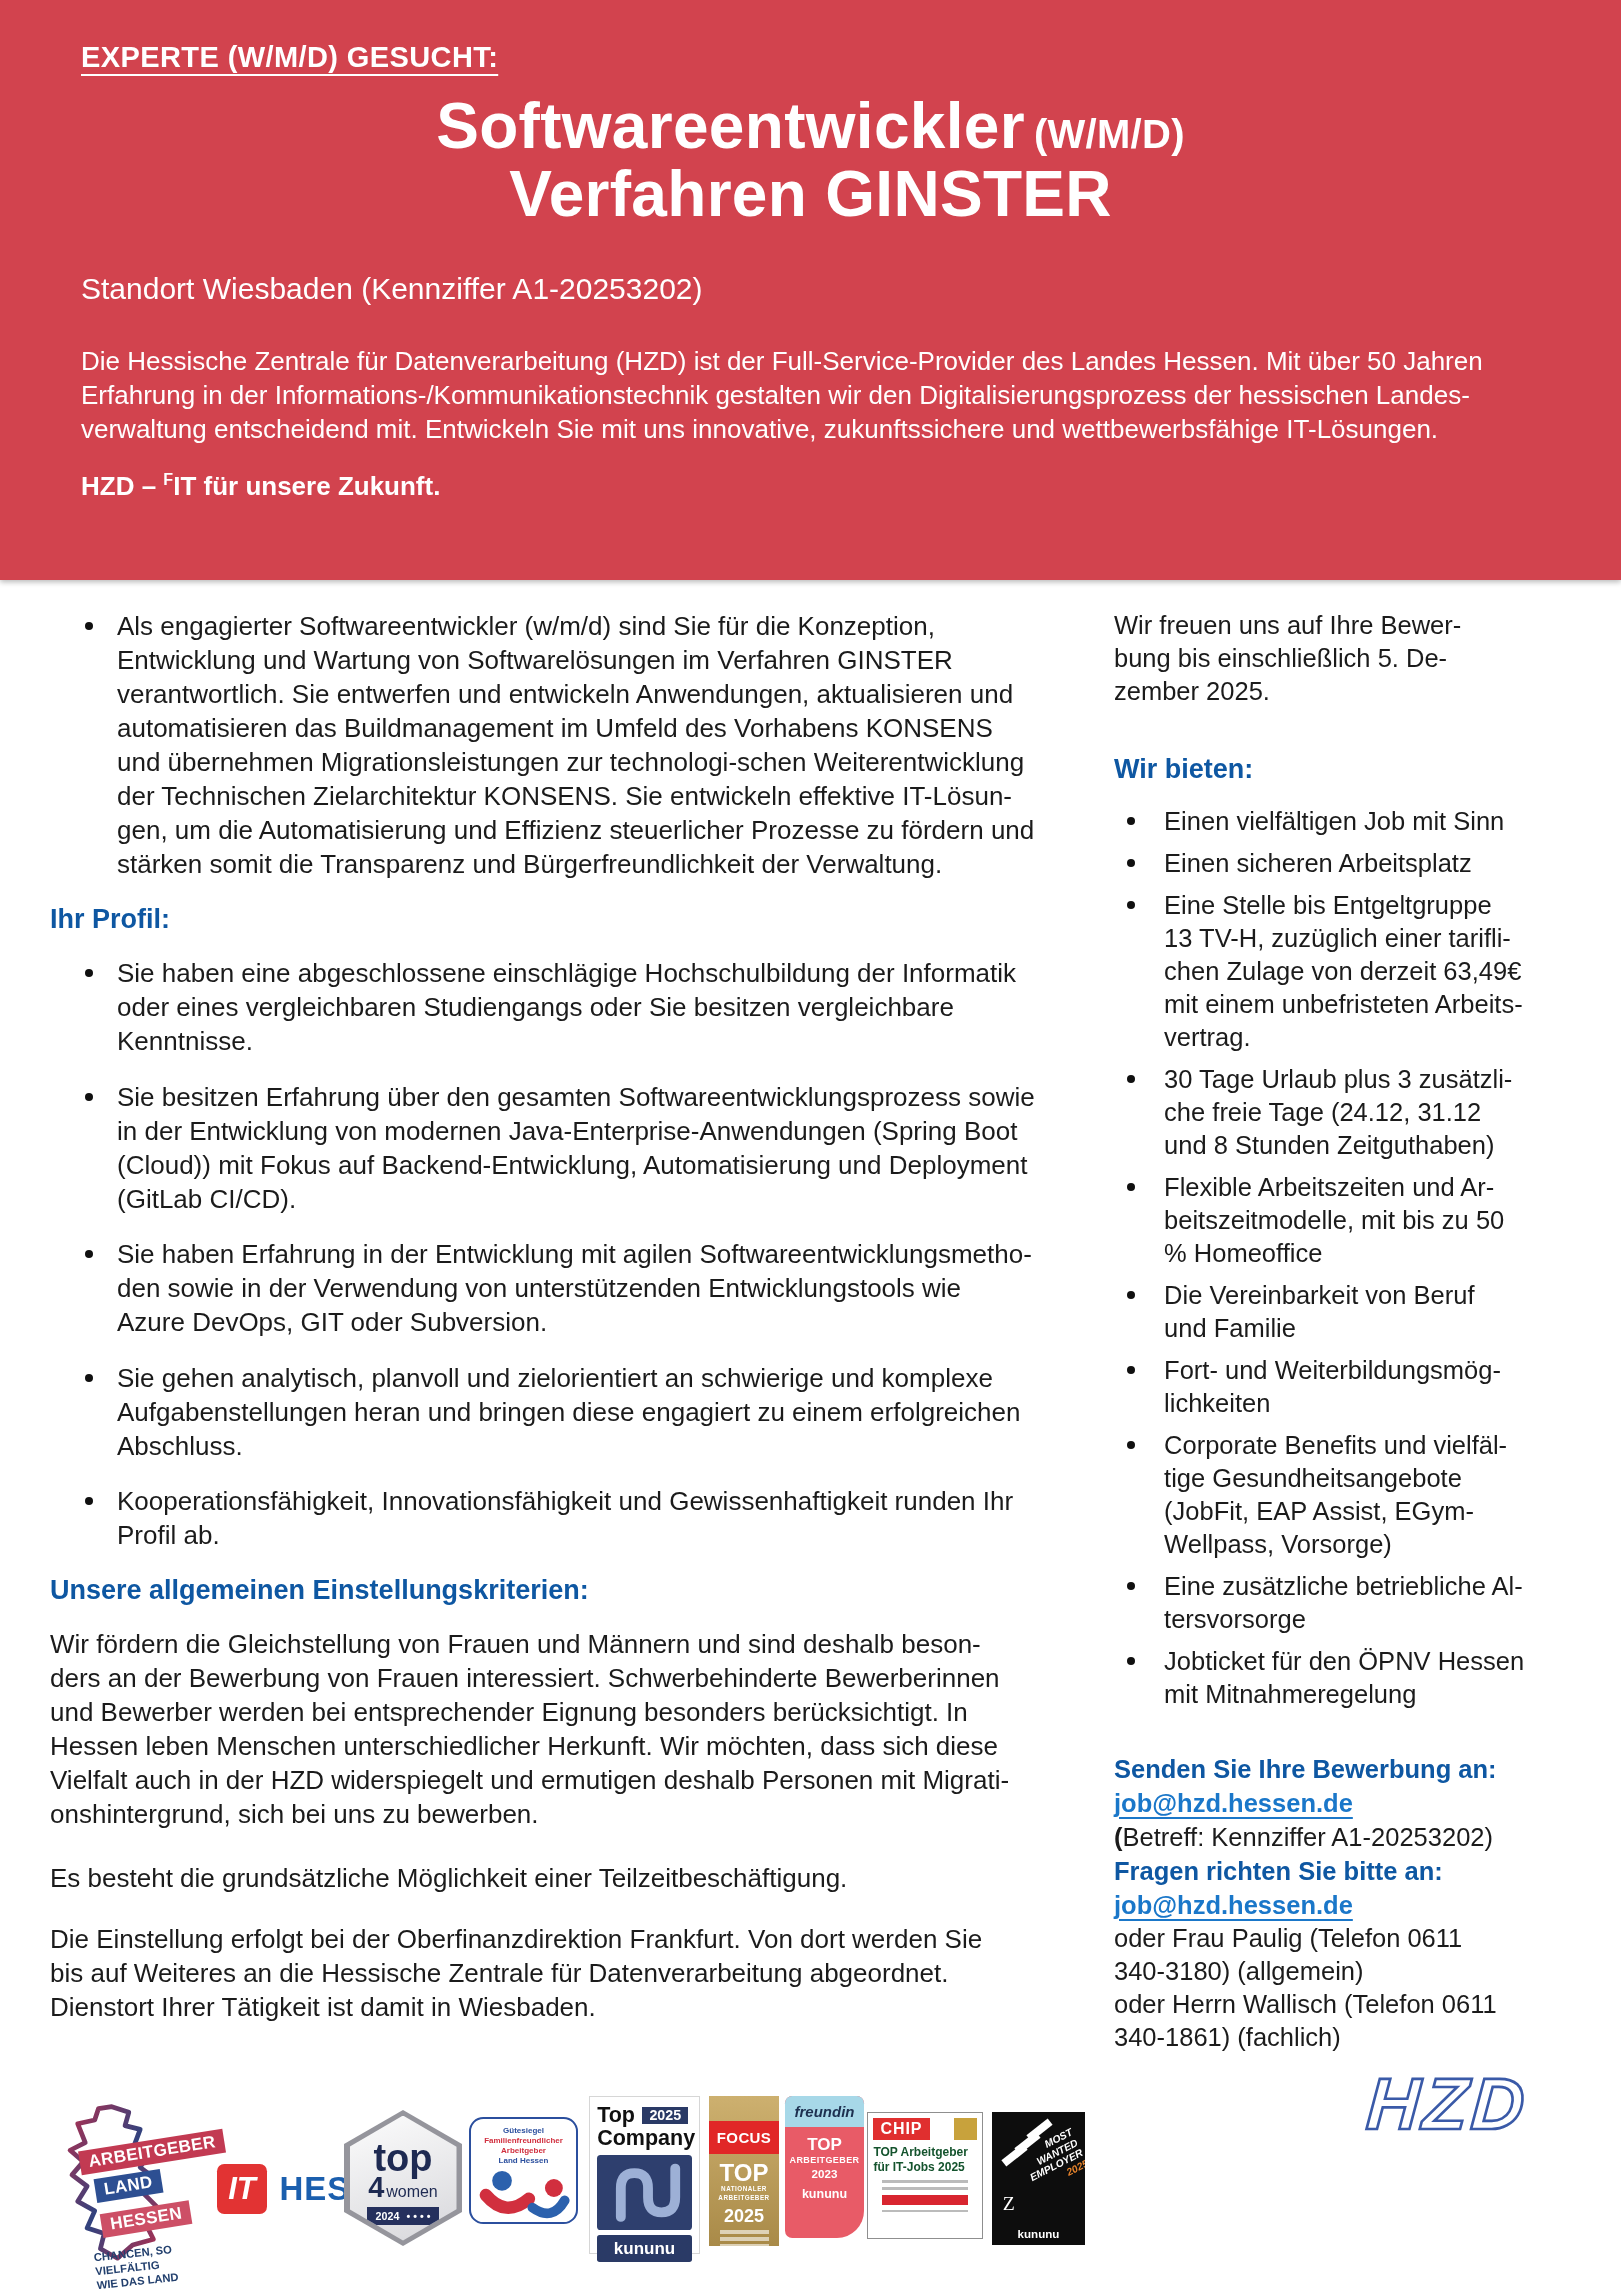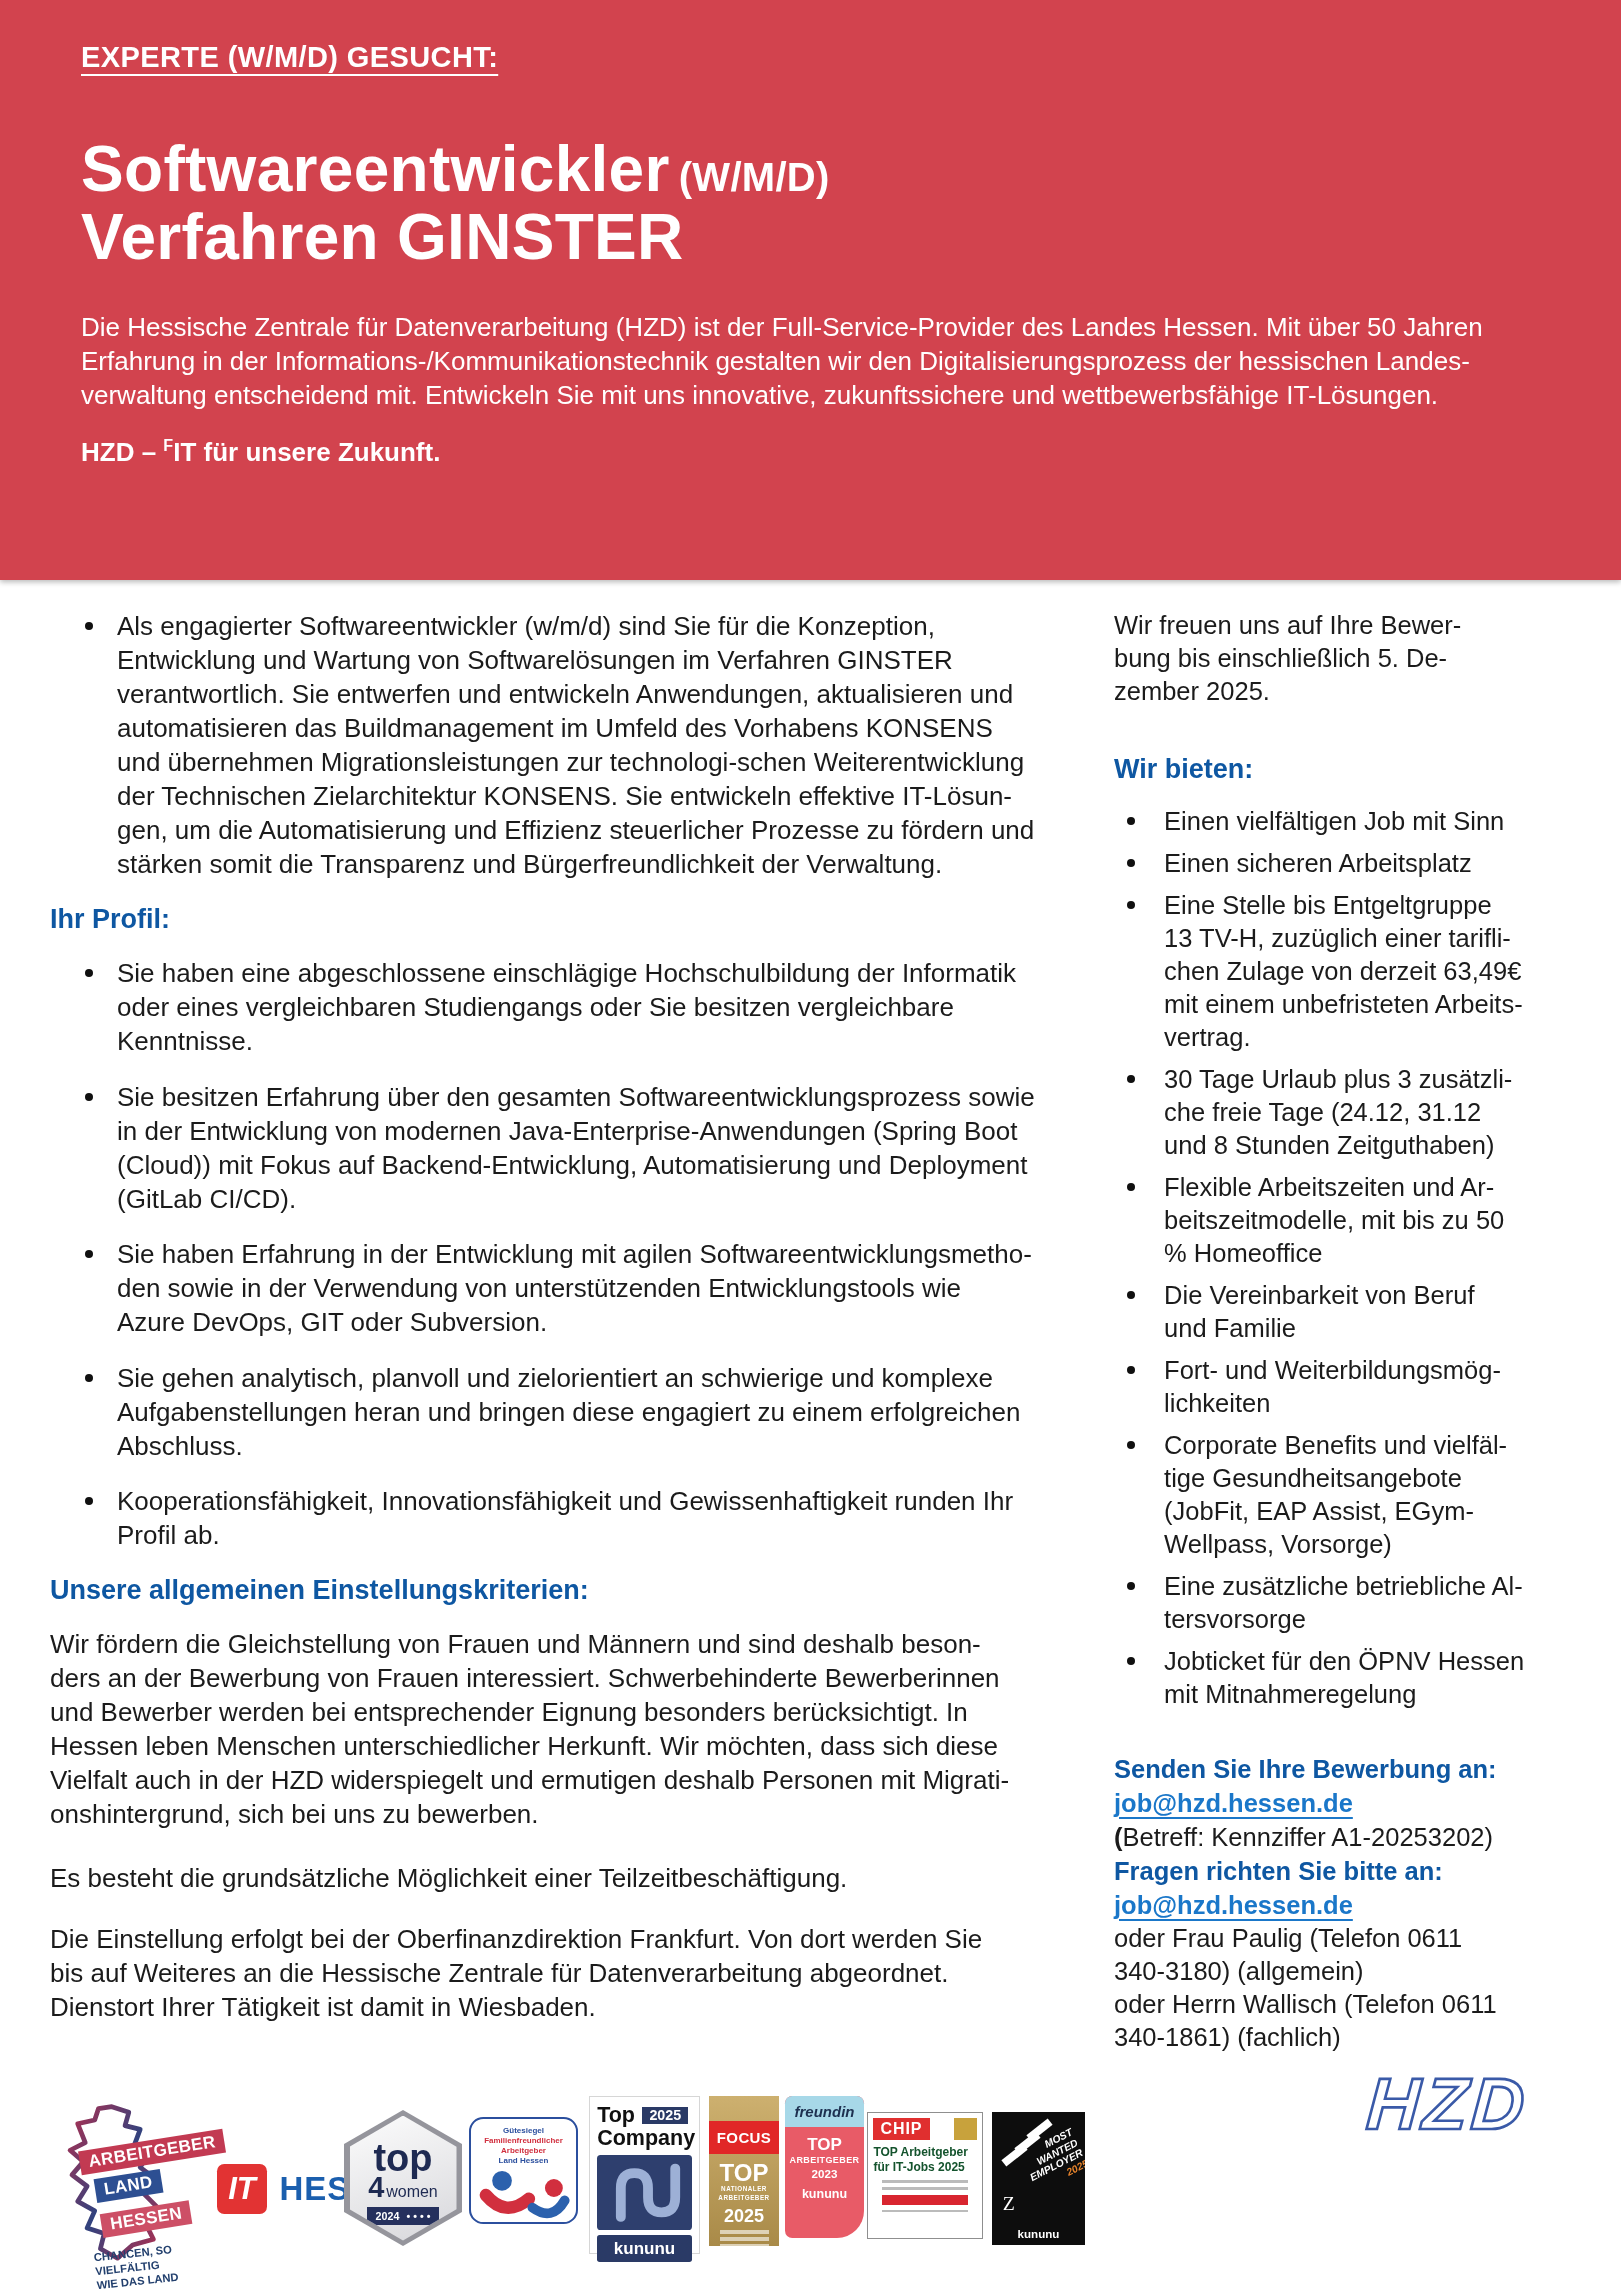--- a/index.html
+++ b/index.html
@@ -18,21 +18,21 @@
   
   .banner{
     position:absolute;left:0;top:0;width:1621px;height:580px;box-sizing:border-box;
     background:var(--red);color:#fff;padding:41px 81px 0 81px;
     box-shadow:0 2.7px 5.4px rgba(0,0,0,.28);
   }
   .kicker{
     font-size:29px;font-weight:bold;letter-spacing:0.4px;
     text-decoration:underline;text-underline-offset:7.2px;text-decoration-thickness:1.8px;
   }
-  .title{margin-top:62px;font-weight:bold;font-size:64px;line-height:1.06;letter-spacing:0.3px;}
+  .title{margin-top:19px;font-weight:bold;font-size:64px;line-height:1.06;letter-spacing:0.3px;text-align:center;}
   .title .suffix{font-size:40px;margin-left:9px;}
   .location{margin-top:43px;font-size:30px;}
   .intro{margin-top:38px;font-size:26px;line-height:34px;}
   .slogan{margin-top:24px;font-size:26px;font-weight:bold;}
   .slogan sup{font-size:.62em;}
 
   
   .columns{position:absolute;top:582px;left:0;right:0;box-sizing:border-box;
     padding:27px 47px 0 50px;display:flex;}
   .col-left{width:1037px;}
@@ -152,20 +152,21 @@
 </style>
 </head>
 <body>
 
 <header class="banner">
   <div class="kicker">EXPERTE (W/M/D) GESUCHT:</div>
   <div class="title">
     <div><span>Softwareentwickler</span><span class="suffix">(W/M/D)</span></div>
     <div>Verfahren GINSTER</div>
   </div>
+  <div class="location">Standort Wiesbaden (Kennziffer A1-20253202)</div>
   <div class="intro lines">
       <div>Die Hessische Zentrale für Datenverarbeitung (HZD) ist der Full-Service-Provider des Landes Hessen. Mit über 50 Jahren</div>
       <div>Erfahrung in der Informations-/Kommunikationstechnik gestalten wir den Digitalisierungsprozess der hessischen Landes-</div>
       <div>verwaltung entscheidend mit. Entwickeln Sie mit uns innovative, zukunftssichere und wettbewerbsfähige IT-Lösungen.</div>
     </div>
   <div class="slogan"><span>HZD – </span><sup>F</sup><span>IT für unsere Zukunft.</span></div>
 </header>
 
 <main class="columns">
 

